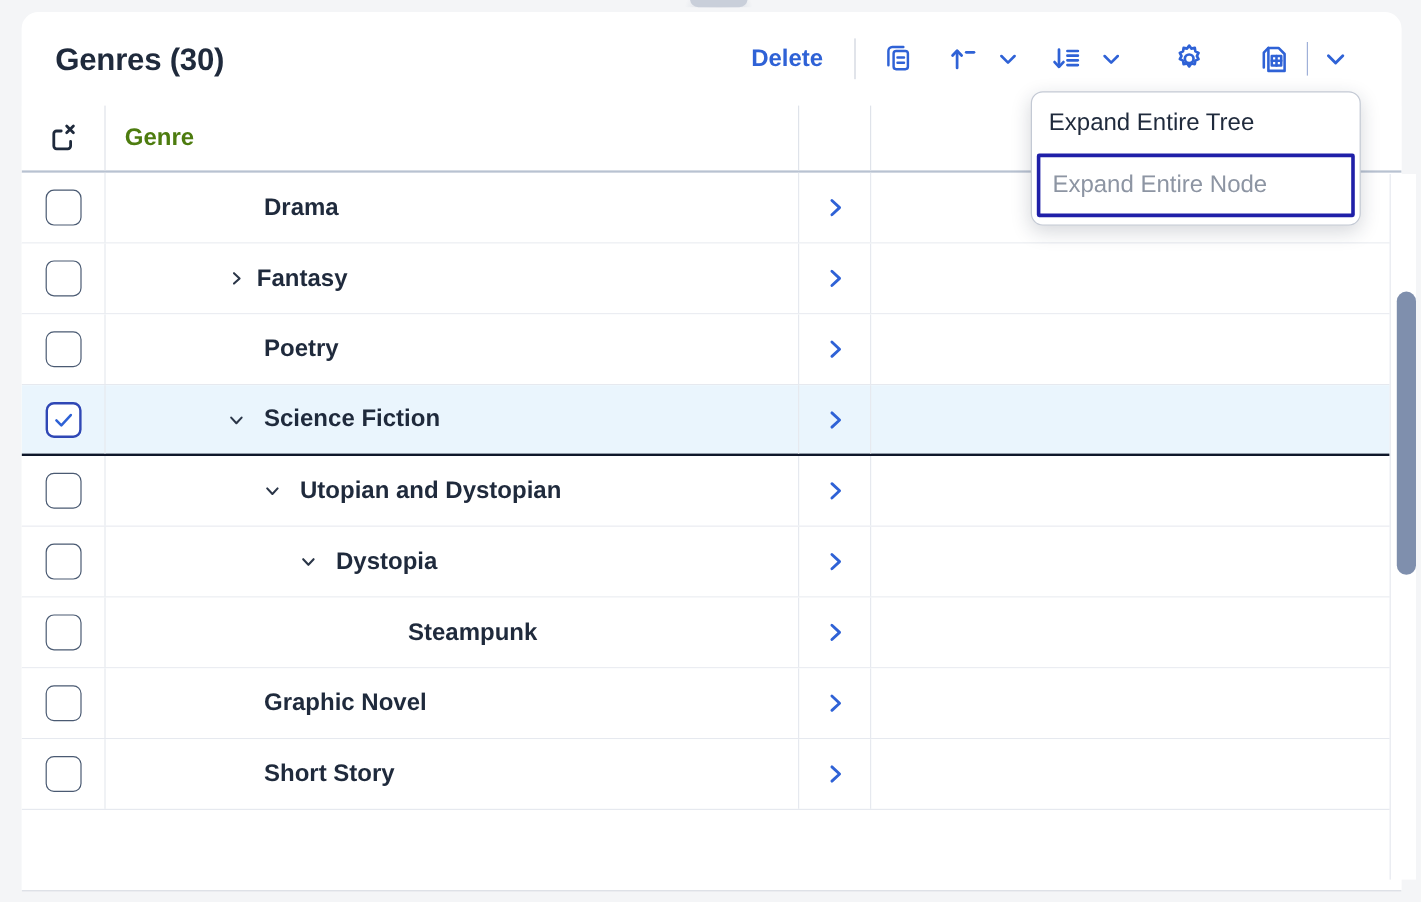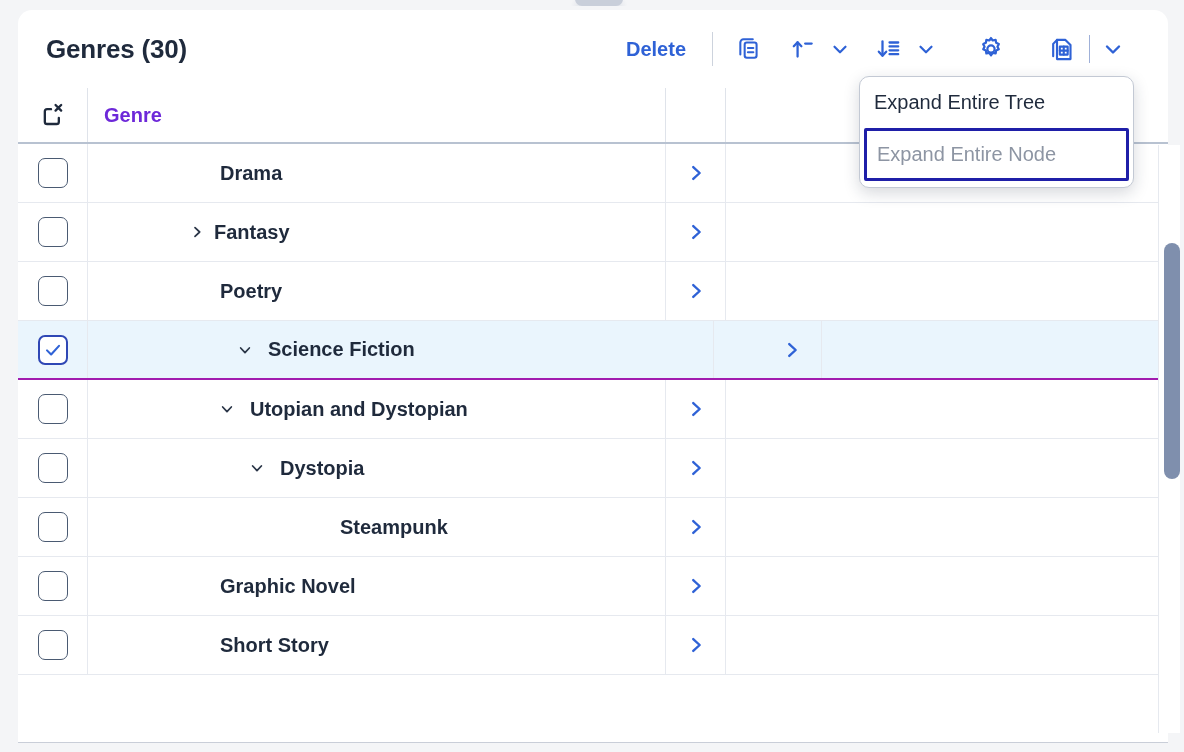--- a/index.html
+++ b/index.html
@@ -114,29 +114,29 @@
     display: flex; align-items: center;
     padding-left: 16px;
     border-right: 1px solid #dfe3ea;
   }
   .col-arrow {
     width: 60px; min-width: 60px; height: 100%;
     display: flex; align-items: center; justify-content: center;
     border-right: 1px solid #dfe3ea;
   }
   .col-rest { flex: 1 1 auto; height: 100%; }
-  .th-label { font-size: 20px; font-weight: bold; color: #6d28d9; }
+  .th-label { font-size: 20px; font-weight: bold; color: #4d7c0f; }
 
   .row {
     display: flex; align-items: stretch;
     height: 59px;
     border-bottom: 1px solid #e6e9ef;
     background: #fff;
   }
-  .row.selected { background: #eaf5fd; border-bottom: 2px solid #a21caf; gap: 48px; }
+  .row.selected { background: #eaf5fd; border-bottom: 2px solid #0f172a; }
   .row .col-check, .row .col-name, .row .col-arrow { border-right: 1px solid #e6e9ef; }
 
   .cb {
     width: 30px; height: 30px;
     border: 1.5px solid #4a5a72;
     border-radius: 7px;
     background: #fff;
     display: flex; align-items: center; justify-content: center;
     cursor: pointer;
   }

